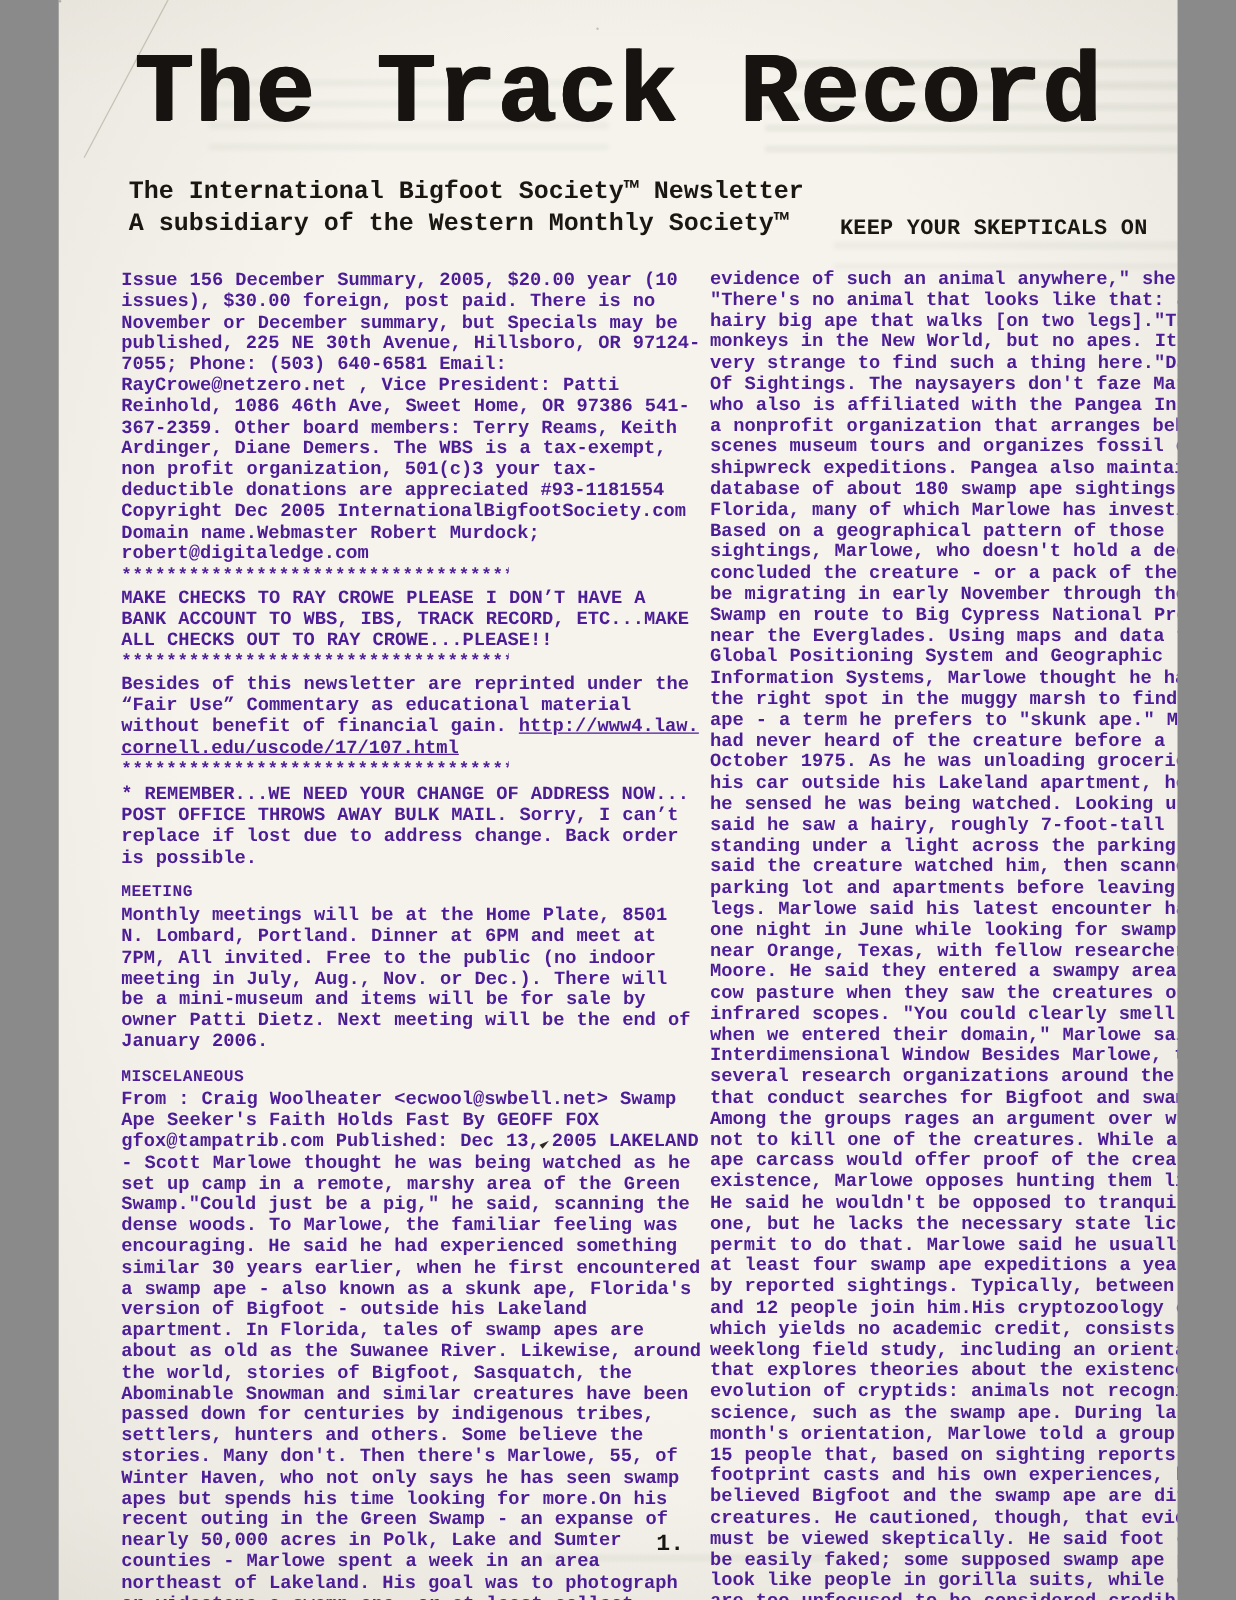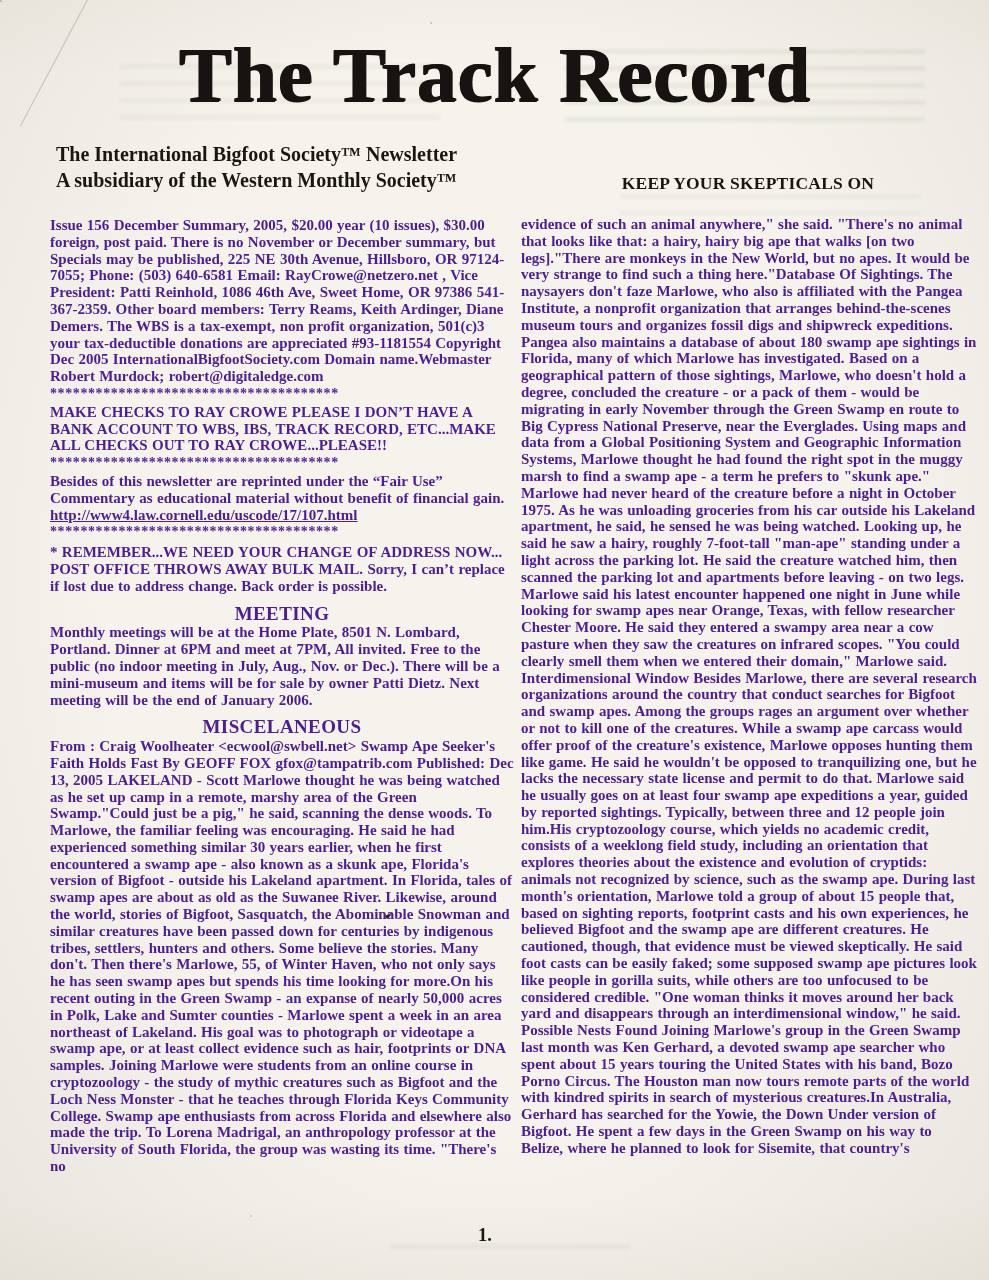--- a/index.html
+++ b/index.html
@@ -1,23 +1,23 @@
 <!DOCTYPE html>
 <html><head>
 <meta charset="utf-8">
 <style>
   * { box-sizing: border-box; }
   html, body { margin: 0; padding: 0; background: #8a8a8a; }
   .page {
     position: relative;
-    width: 989px;
+    width: 895px;
     height: 1280px;
     margin: 0 auto;
     background: #f5f3ec;
-    font-family: Liberation Serif, serif;
+    font-family: Liberation Mono, monospace;
     color: #181614;
     overflow: hidden;
   }
   .page::before {
     content: "";
     position: absolute; inset: 0;
     background:
       radial-gradient(ellipse at 50% 45%, rgba(255,255,255,0) 55%, rgba(150,144,130,0.14) 100%),
       linear-gradient(180deg, rgba(210,205,192,0.10) 0%, rgba(255,255,255,0) 6%, rgba(255,255,255,0) 94%, rgba(205,200,188,0.12) 100%);
     pointer-events: none;
@@ -90,23 +90,22 @@
     margin: 1px 0;
     font-size: 14px;
     letter-spacing: 0.6px;
     white-space: nowrap;
     overflow: hidden;
     width: 310px;
   }
   .block-gap { margin-top: 3px !important; }
   .section-heading {
     margin: 11px 0 2px 0;
-    font-size: 19px;
+    font-size: 13px;
     font-weight: bold;
-    text-align: center;
     letter-spacing: 0.4px;
   }
   .fair-use .url {
     color: inherit;
     font-weight: bold;
     text-decoration: underline;
     word-break: break-all;
   }
   .page-num {
     position: absolute; left: 478px; top: 1225px;

